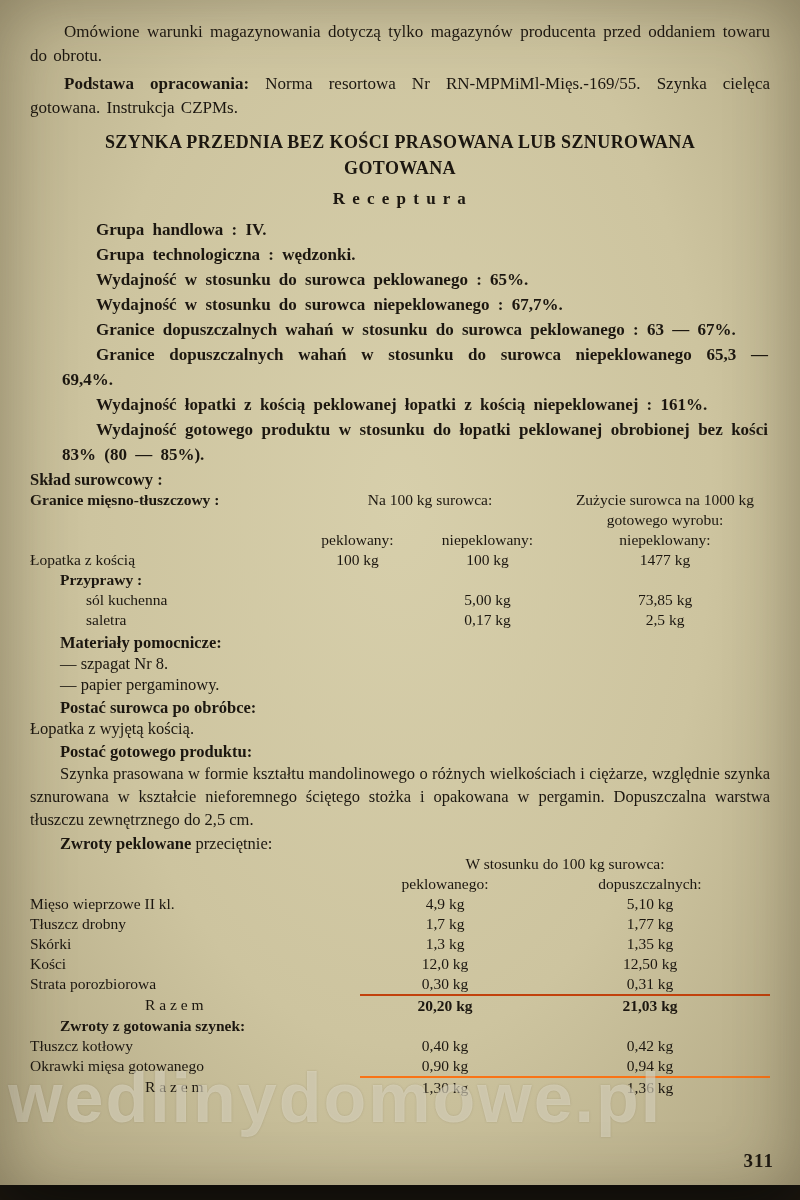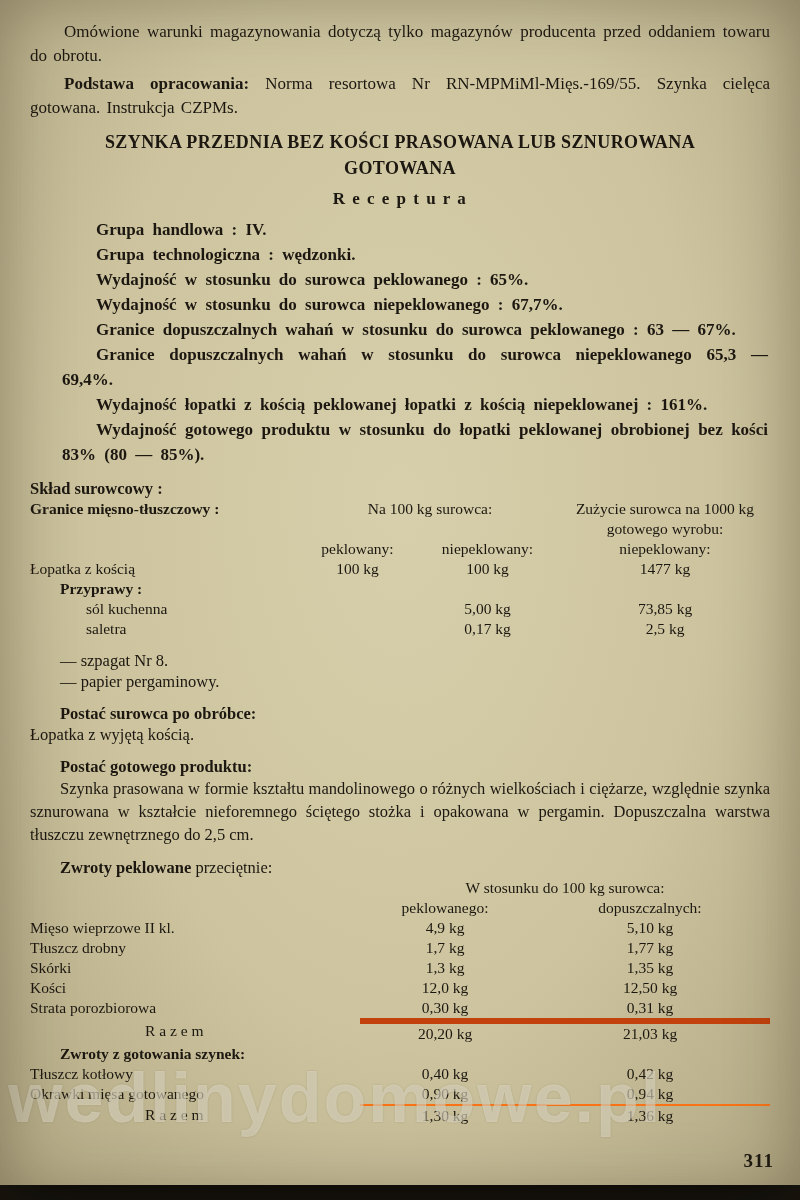--- a/index.html
+++ b/index.html
@@ -32,36 +32,36 @@
     letter-spacing: 1.5px; line-height: 22px;
   }
   .receptura { margin-top: 7px; font-weight: bold; }
   .rline {
     font-size: 17px; line-height: 25px; text-align: justify;
     padding-left: 32px; padding-right: 2px; text-indent: 34px; word-spacing: 4px;
   }
   .sec-head { font-size: 16.5px; font-weight: bold; line-height: 21px; }
   .ind { padding-left: 30px; }
   .ind2 { padding-left: 56px; }
-  .block { margin-top: 11px; }
+  .block { margin-top: 2px; }
   table { border-collapse: collapse; width: 740px; table-layout: fixed; }
   td {
     padding: 1px 0; font-size: 15.5px; line-height: 18px; vertical-align: top;
     overflow: hidden; white-space: nowrap;
   }
   .center { text-align: center; }
   .sklad-table col.c0 { width: 270px; }
   .sklad-table col.c1 { width: 115px; }
   .sklad-table col.c2 { width: 145px; }
   .sklad-table col.c3 { width: 210px; }
   .zw-table col.c0 { width: 330px; }
   .zw-table col.c1 { width: 170px; }
   .zw-table col.c2 { width: 240px; }
   .plain { font-size: 16.5px; line-height: 21px; }
-  .topline { border-top: 6px solid #c2410c; }
+  .topline { border-top: 2px solid #c2410c; font-weight: bold; }
   .underline { border-bottom: 2px solid #f97316; }
   .razem-label { padding-left: 115px; }
   .watermark {
     position: absolute; left: 8px; top: 1058px; width: 792px;
     font-family: "Liberation Sans", sans-serif; font-weight: bold;
     font-size: 70px; letter-spacing: 2px; white-space: nowrap;
     color: rgba(238,233,214,0.50); pointer-events: none;
     text-shadow: 0 0 2px rgba(120,110,85,0.35);
   }
   .page-number {
@@ -148,20 +148,21 @@
         <td class="ind2">saletra</td>
         <td class="center"></td>
         <td class="center">0,17 kg</td>
         <td class="center">2,5 kg</td>
       </tr>
     </tbody>
       </table>
   </div>
 
   <div class="block">
+    <div class="sec-head ind">Materiały pomocnicze:</div>
     <p class="plain ind">— szpagat Nr 8.</p>
     <p class="plain ind">— papier pergaminowy.</p>
   </div>
 
   <div class="block">
     <div class="sec-head ind">Postać surowca po obróbce:</div>
     <p class="plain">Łopatka z wyjętą kością.</p>
   </div>
 
   <div class="block">

